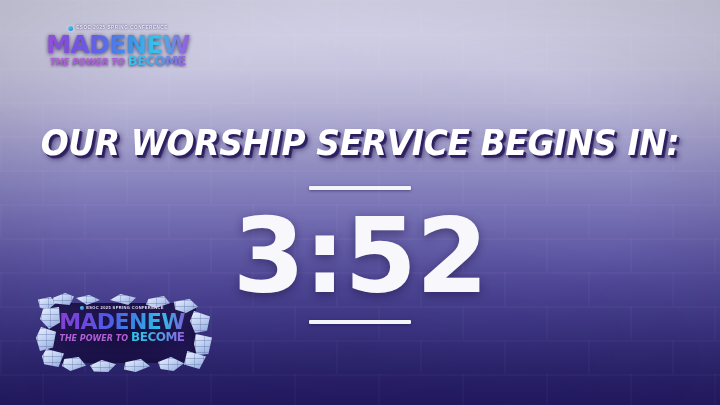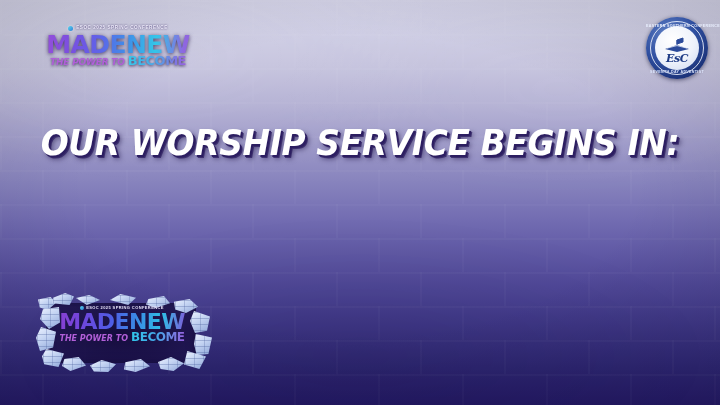--- a/index.html
+++ b/index.html
@@ -293,38 +293,28 @@
     </div>
     <div class="logo-main">
       <span>MADE</span><span>NEW</span>
     </div>
     <div class="logo-tag">
       <span class="tag-a">THE POWER TO</span>
       <span class="tag-b">BECOME</span>
     </div>
   </div>
 
-  <div id="seal">
-    <div class="seal-outer"></div>
-    <div class="seal-ring"></div>
-    <div class="seal-arc-top">EASTERN SOUTHERN CONFERENCE</div>
-    <div class="seal-arc-bot">SEVENTH-DAY ADVENTIST</div>
-    <div class="seal-inner"></div>
-    <div class="seal-emblem">
-      <svg viewBox="0 0 26 16" width="26" height="16" aria-hidden="true">
-        <path d="M1 12 L13 8 L25 12 L13 15 Z" fill="#2b4a9a"></path>
-        <path d="M13 8 L13 3 M13 3 L19 1 L19 5 L13 7 Z" fill="#2b4a9a" stroke="#2b4a9a" stroke-width="1"></path>
-        <path d="M3 11.2 L13 8.6 L23 11.2" fill="none" stroke="#eef2fb" stroke-width=".7"></path>
-      </svg>
-    </div>
-    <div class="seal-mono">EsC</div>
+
+  <div id="headline">OUR WORSHIP SERVICE BEGINS IN:</div>
+
+  <div id="countdown">
+    <div class="rule"></div>
+    <div id="timer">3:52</div>
+    <div class="rule"></div>
   </div>
-
-  <div id="headline">OUR WORSHIP SERVICE BEGINS IN:</div>
-
 
   <div id="logo-bottom">
     <div class="crack-hole"></div>
 
     <div class="shard" style="left:20px;  top:4px;   width:18px; height:13px; clip-path:polygon(0 20%,70% 0,100% 45%,55% 100%,10% 80%);"></div>
     <div class="shard" style="left:34px;  top:0px;   width:22px; height:12px; clip-path:polygon(5% 40%,60% 0,100% 30%,80% 100%,0 85%);"></div>
     <div class="shard" style="left:58px;  top:2px;   width:24px; height:10px; clip-path:polygon(0 30%,55% 0,100% 50%,45% 100%);"></div>
     <div class="shard" style="left:92px;  top:1px;   width:26px; height:11px; clip-path:polygon(0 55%,40% 0,100% 35%,70% 100%);"></div>
     <div class="shard" style="left:128px; top:3px;   width:24px; height:12px; clip-path:polygon(10% 25%,75% 0,100% 60%,40% 100%,0 70%);"></div>
     <div class="shard" style="left:156px; top:6px;   width:24px; height:14px; clip-path:polygon(0 20%,65% 0,100% 55%,50% 100%,5% 75%);"></div>

